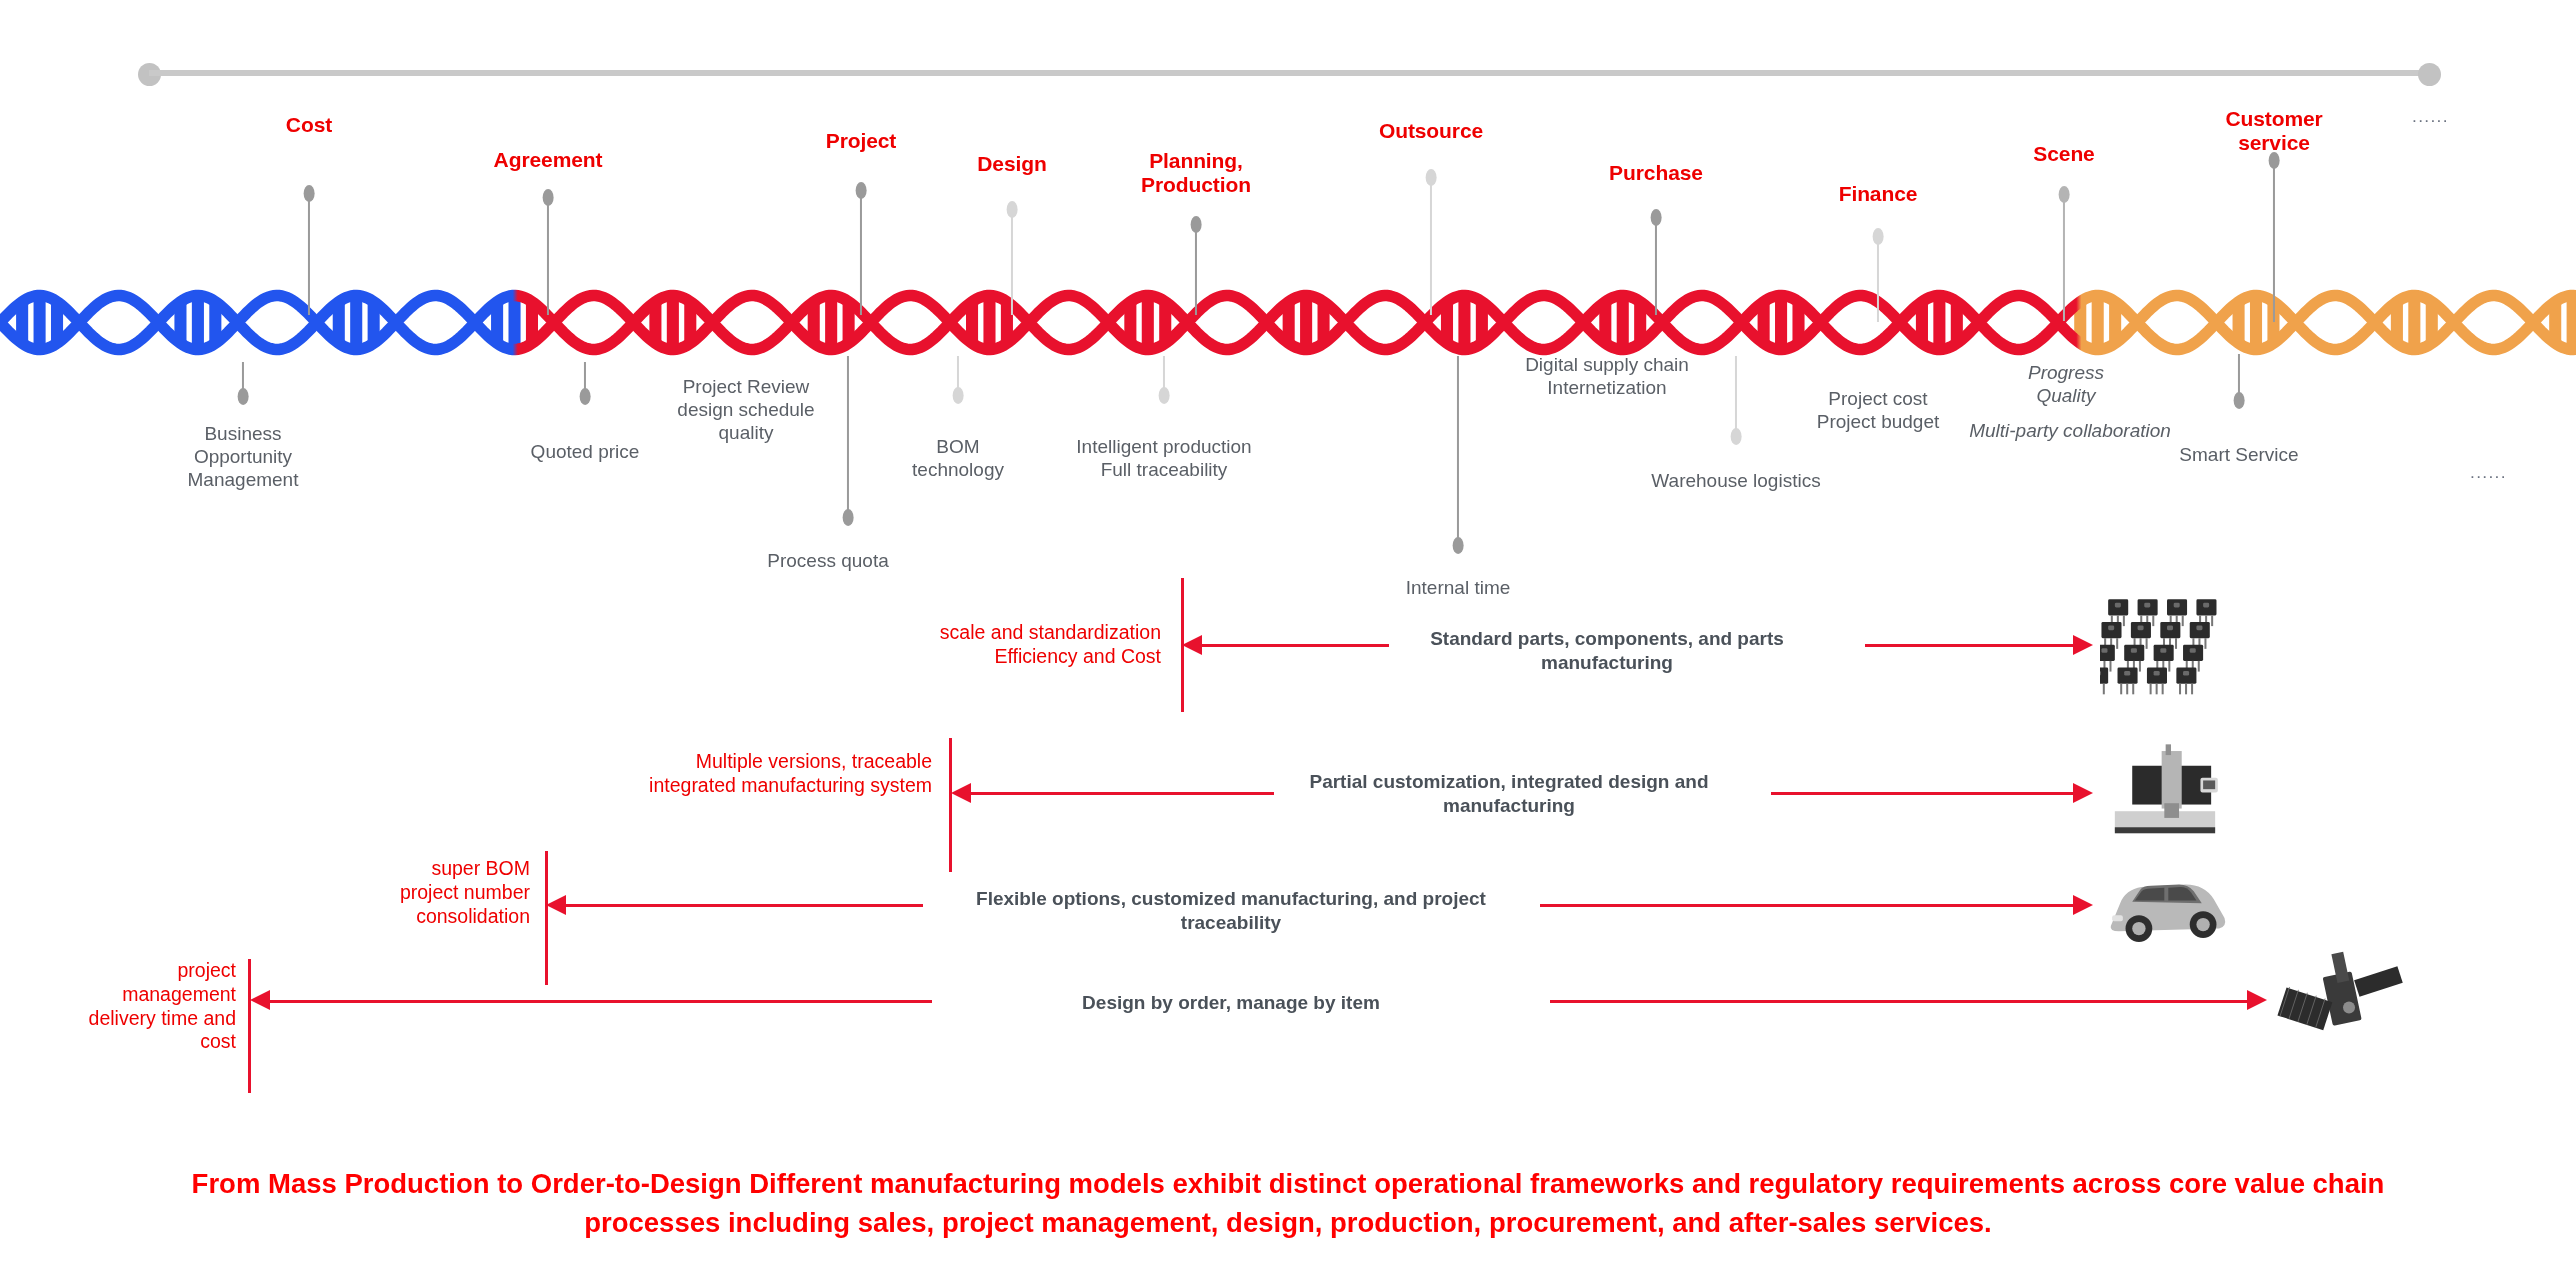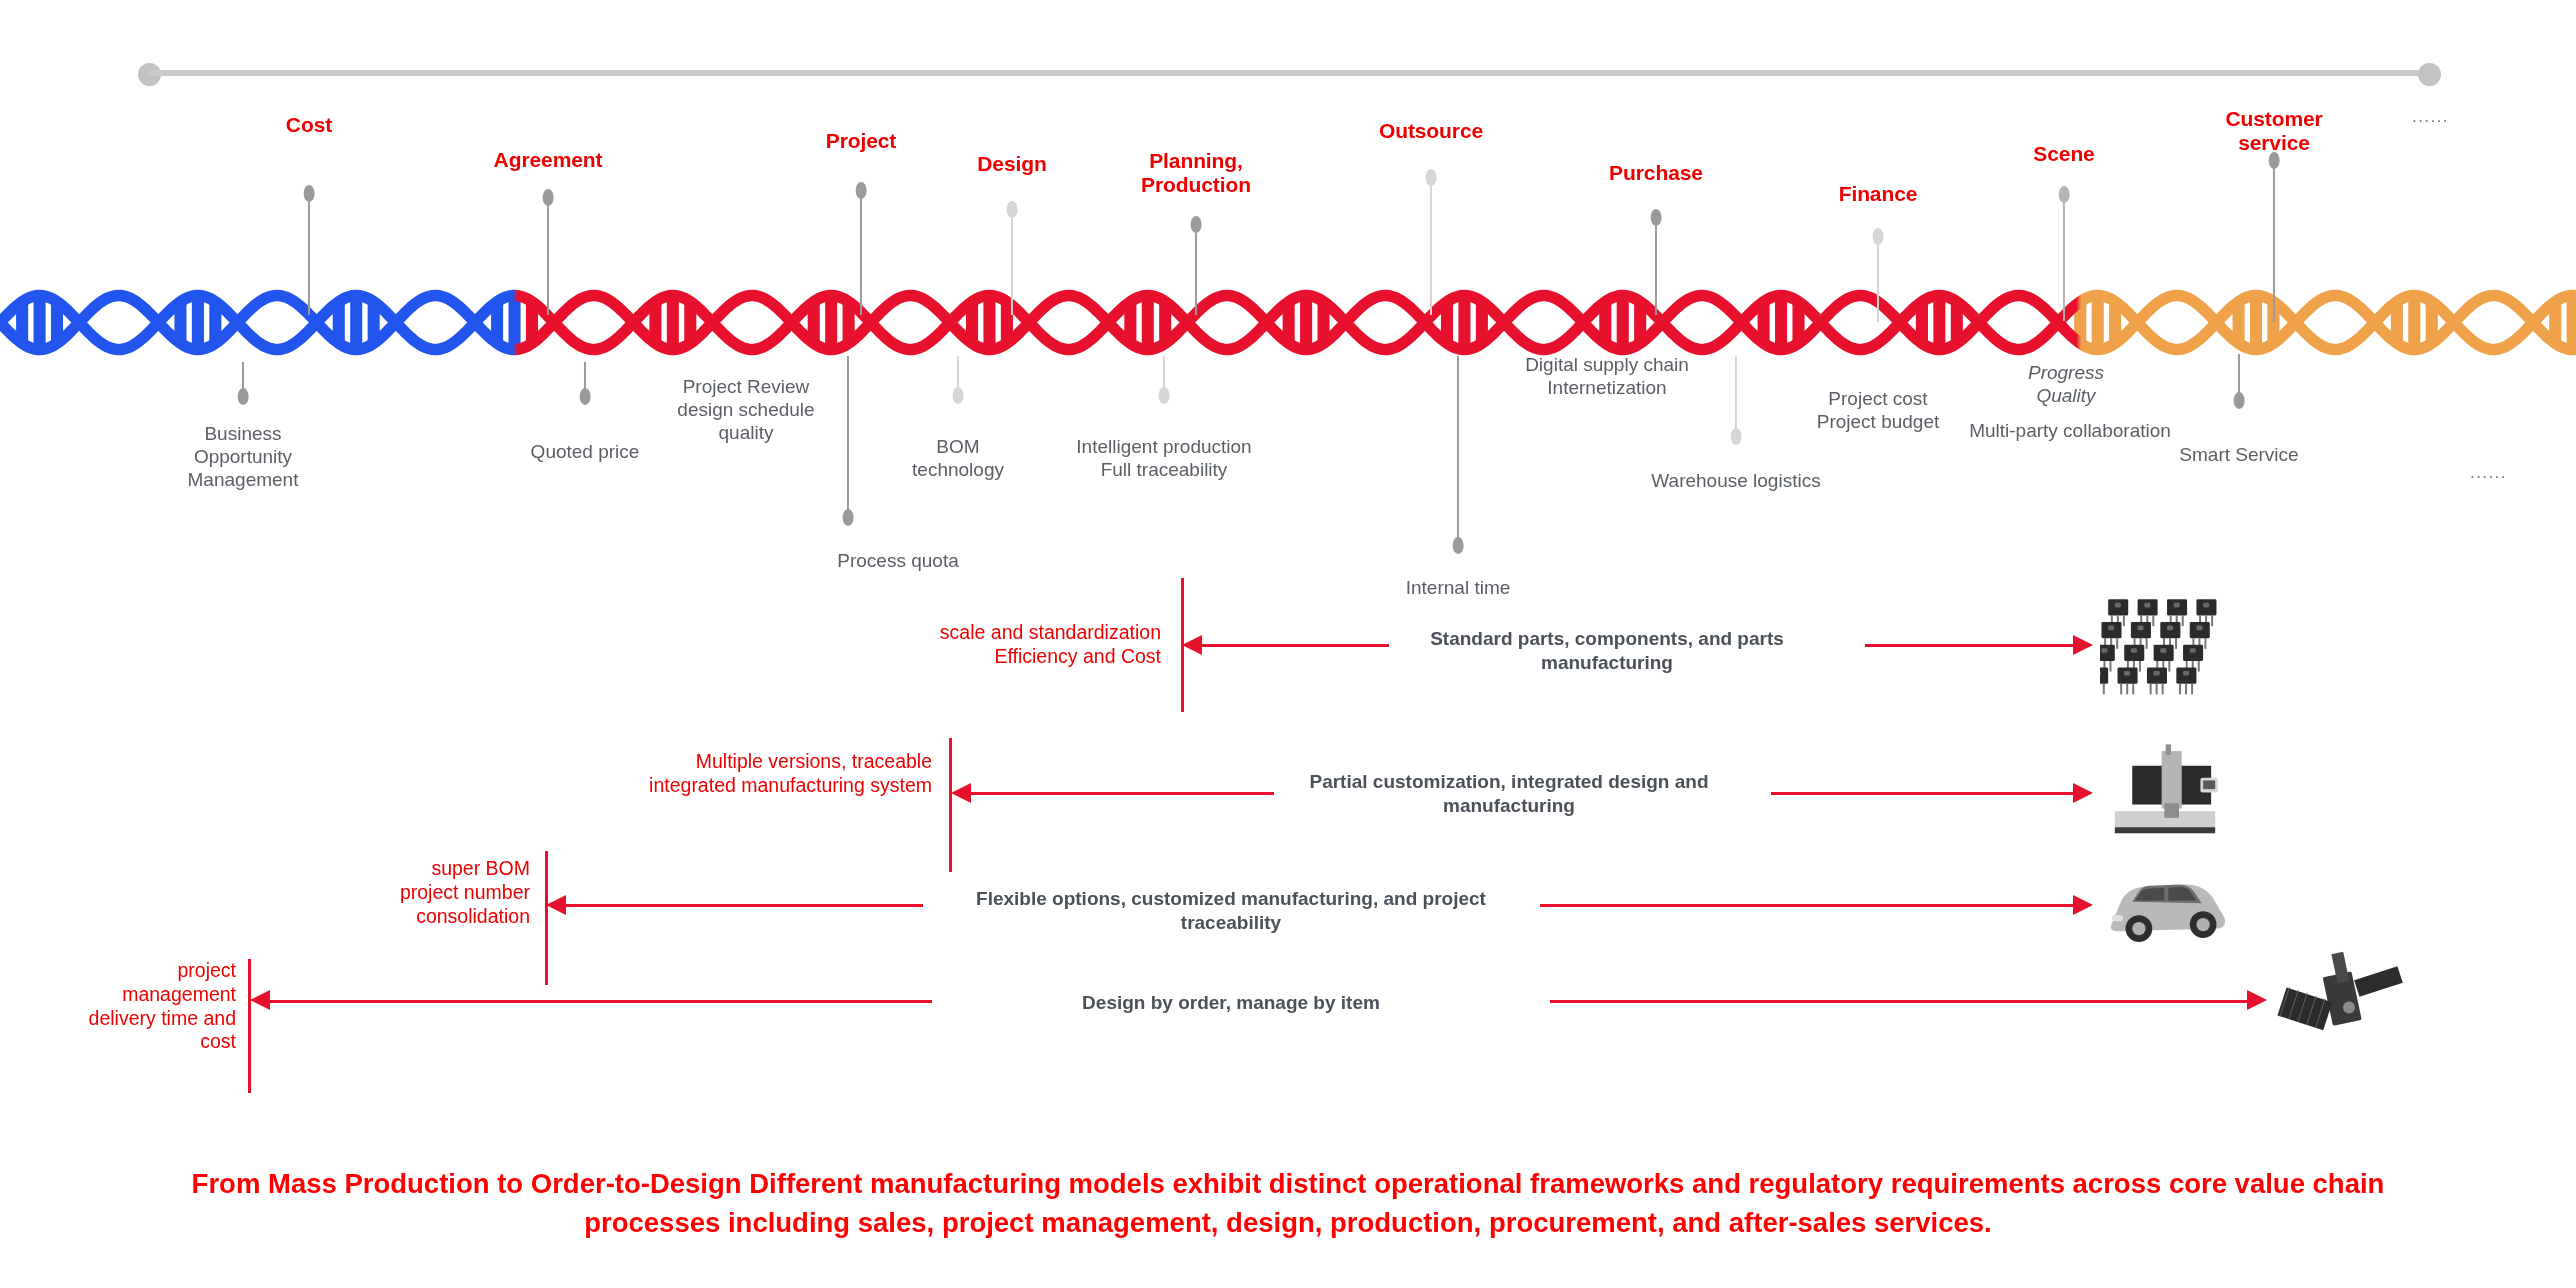--- a/index.html
+++ b/index.html
@@ -227,21 +227,21 @@
         <div class="head" style="top: 25.5px; background: rgb(154, 154, 154);"></div>
       </div>
       <div class="detail" style="left: 585px; top: 441px;">Quoted price</div>
       <div class="detail" style="left: 746px; top: 368px; margin-top: 8px;">Project Review
 design schedule
 quality</div>
       <div class="pin" style="left: 848px; top: 356px; width: 13.4px; height: 168px;">
         <div class="stem" style="top: 0px; height: 156px; background: rgb(154, 154, 154);"></div>
         <div class="head" style="top: 153px; background: rgb(154, 154, 154);"></div>
       </div>
-      <div class="detail" style="left: 898px; top: 550px;">Process quota</div>
+      <div class="detail" style="left: 828px; top: 550px;">Process quota</div>
       <div class="pin" style="left: 958px; top: 356px; width: 13.4px; height: 46px;">
         <div class="stem" style="top: 0px; height: 34px; background: rgb(214, 214, 214);"></div>
         <div class="head" style="top: 31px; background: rgb(214, 214, 214);"></div>
       </div>
       <div class="detail" style="left: 958px; top: 436px;">BOM
 technology</div>
       <div class="pin" style="left: 1164px; top: 356px; width: 13.4px; height: 46px;">
         <div class="stem" style="top: 0px; height: 34px; background: rgb(214, 214, 214);"></div>
         <div class="head" style="top: 31px; background: rgb(214, 214, 214);"></div>
       </div>
@@ -256,21 +256,21 @@
 Internetization</div>
       <div class="pin" style="left: 1736px; top: 356px; width: 13.4px; height: 87px;">
         <div class="stem" style="top: 0px; height: 75px; background: rgb(214, 214, 214);"></div>
         <div class="head" style="top: 72px; background: rgb(214, 214, 214);"></div>
       </div>
       <div class="detail" style="left: 1736px; top: 470px;">Warehouse logistics</div>
       <div class="detail" style="left: 1878px; top: 352px; margin-top: 36px;">Project cost
 Project budget</div>
       <div class="detail" style="left: 2066px; top: 362px; font-style: italic;">Progress
 Quality</div>
-      <div class="detail" style="left: 2070px; top: 420px;">Multi-party collaboration</div>
+      <div class="detail" style="left: 2070px; top: 420px; font-style: italic;">Multi-party collaboration</div>
       <div class="pin" style="left: 2239px; top: 354px; width: 13.4px; height: 52px;">
         <div class="stem" style="top: 0px; height: 40px; background: rgb(154, 154, 154);"></div>
         <div class="head" style="top: 38px; background: rgb(154, 154, 154);"></div>
       </div>
       <div class="detail" style="left: 2239px; top: 444px;">Smart Service</div>
     </div>
   <div class="ellipsis" style="left:2470px;top:462px;">......</div>
 
   <div id="rows-layer">
       <div class="vbar" style="left: 1181px; top: 578px; height: 134px;"></div>

